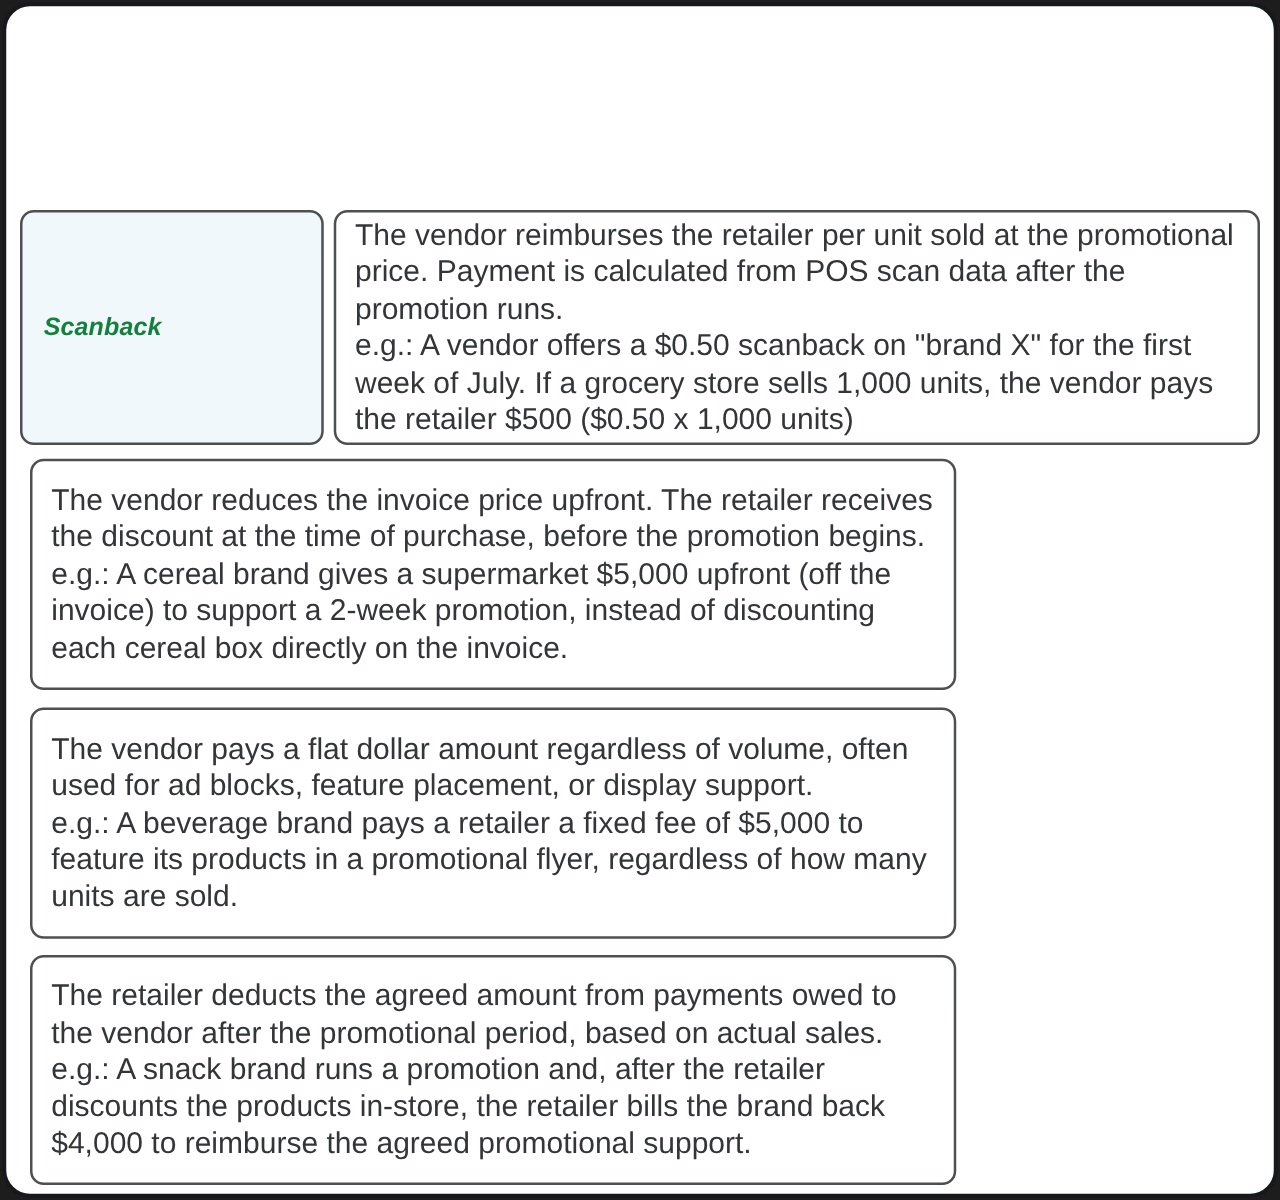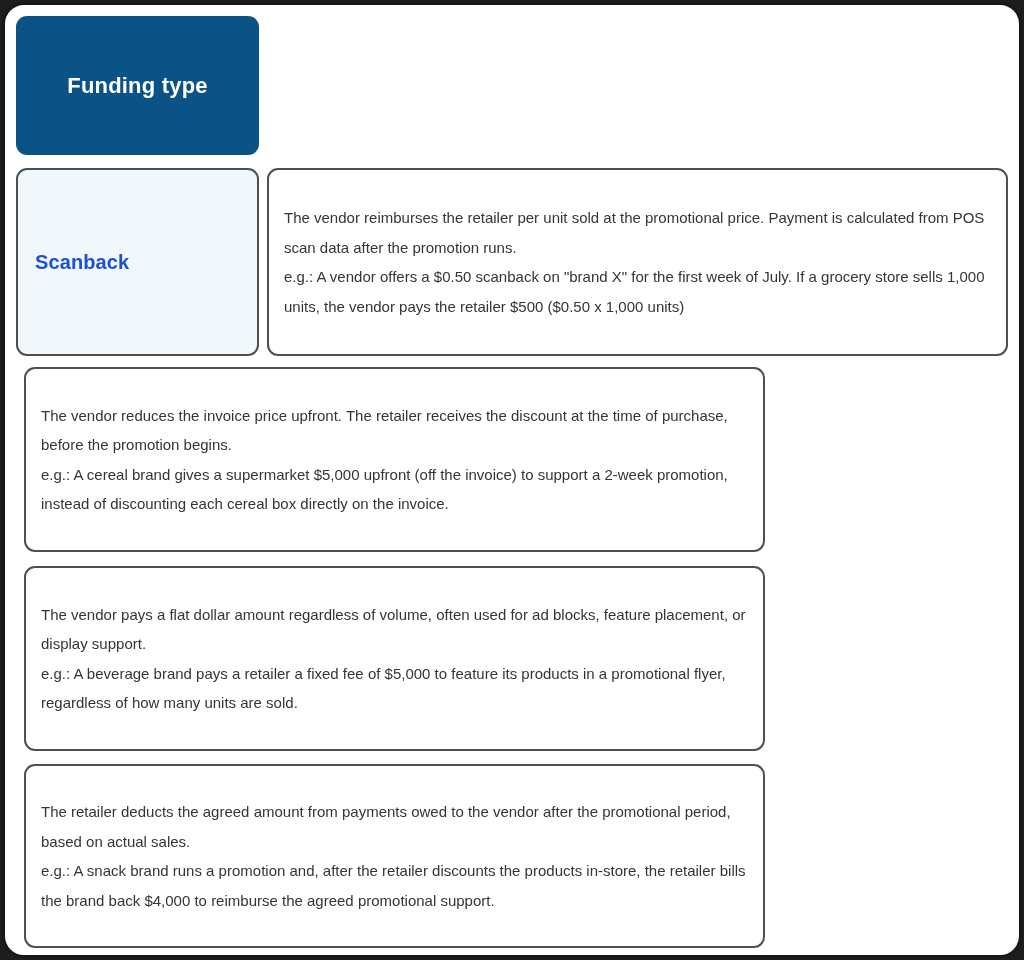--- a/index.html
+++ b/index.html
@@ -72,48 +72,46 @@
     font-weight: bold;
     letter-spacing: 0.2px;
     text-align: center;
   }
 
   
   .body-row .label-text {
     padding-left: 17px;
     font-size: 20px;
     font-weight: bold;
-    color: #1d4ed8;
+    color: #15803d;
     letter-spacing: 0.1px;
+    font-style: italic;
   }
 
   .body-row .desc-text {
     padding: 0 16px 0 15px;
-    font-size: 15px;
+    font-size: 24px;
     line-height: 29.5px;
     color: #333538;
     width: 100%;
     white-space: pre-line;
   }
 
   #row-0 { top: 152px; height: 188px; }
   #row-1 { top: 351px; height: 185px; }
   #row-2 { top: 550px; height: 185px; }
   #row-3 { top: 748px; height: 184px; }
 </style>
 </head>
 <body>
 
 <div id="card">
   <div id="table">
 
     <div class="row" id="header-row">
-      <div class="cell-label">
-        <span class="head-text">Funding type</span>
-      </div>
     </div>
 
     <div class="row body-row" id="row-0">
       <div class="cell-label">
         <span class="label-text">Scanback</span>
       </div>
       <div class="cell-desc">
         <div class="desc-text">The vendor reimburses the retailer per unit sold at the promotional price. Payment is calculated from POS scan data after the promotion runs.
 e.g.: A vendor offers a $0.50 scanback on "brand X" for the first week of July. If a grocery store sells 1,000 units, the vendor pays the retailer $500 ($0.50 x 1,000 units)</div>
       </div>

